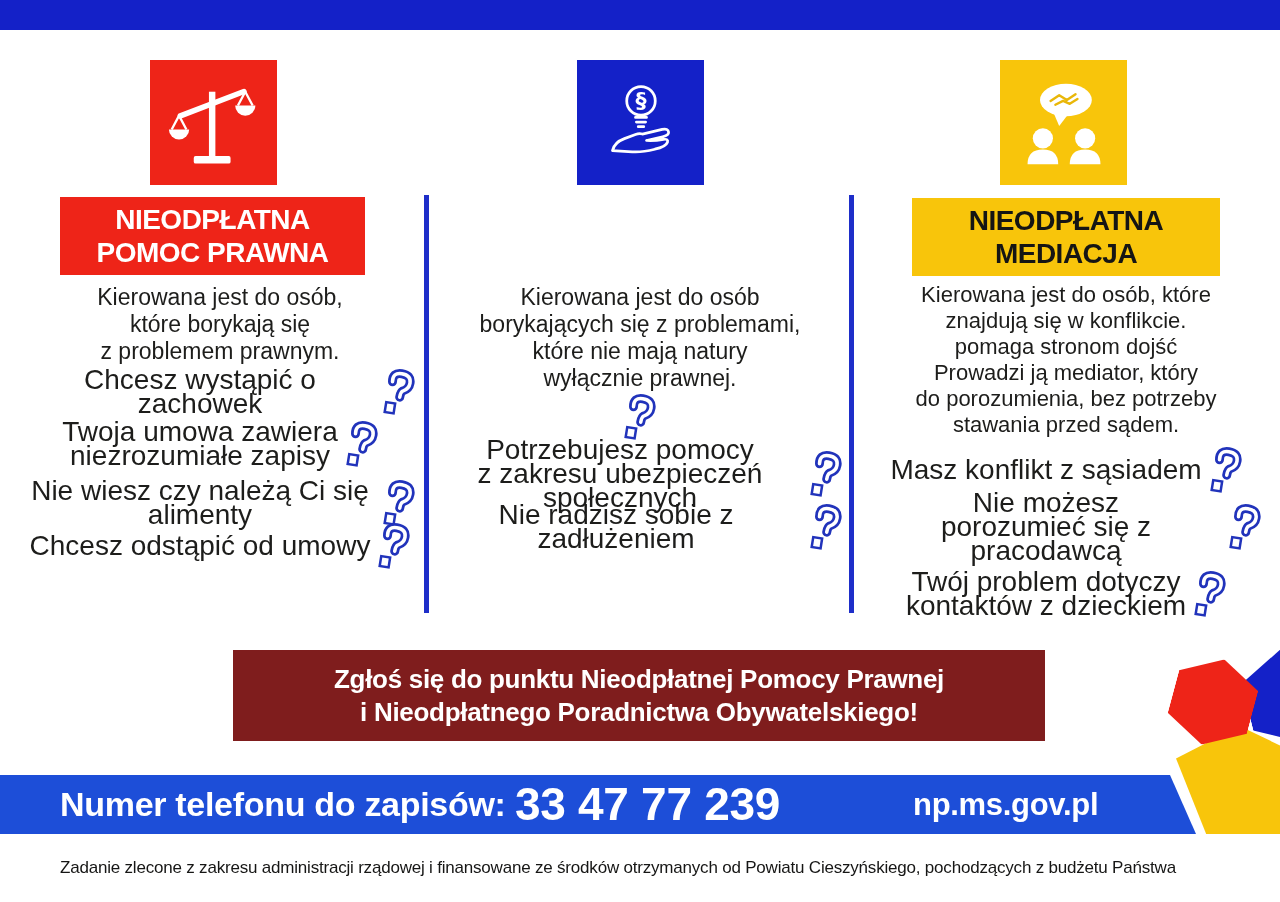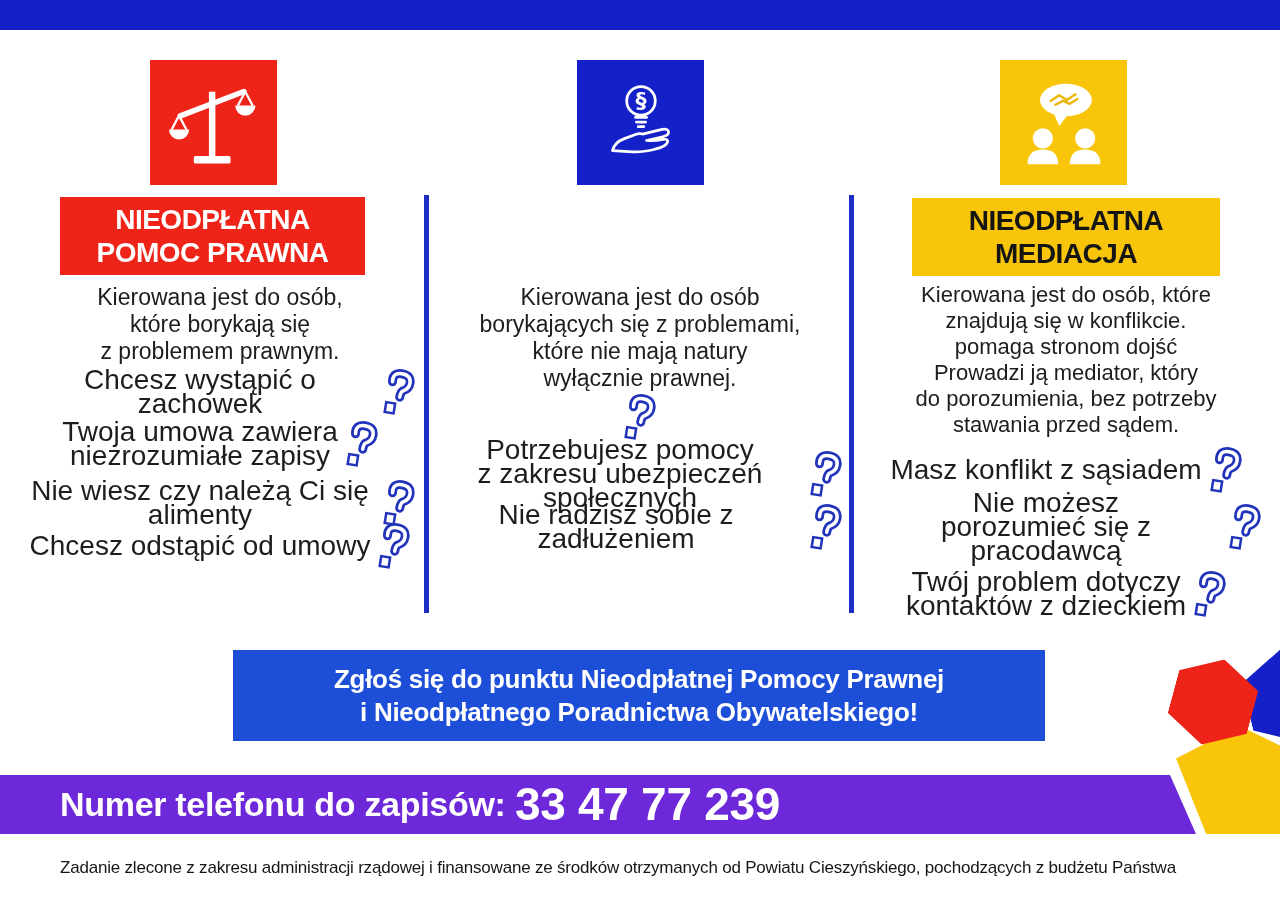--- a/index.html
+++ b/index.html
@@ -15,24 +15,24 @@
           font-weight:bold;color:#fff;letter-spacing:-0.5px;}
   .banner .lines{font-size:28px;line-height:33px;}
   .banner.c2 .lines{font-size:24px;line-height:32px;transform:scaleX(0.88);}
   .banner.c3{color:#151514;}
   .desc{text-align:center;color:#1d1d1b;font-size:23px;line-height:27px;}
   .desc.c3{font-size:22px;line-height:26px;}
   .q{display:flex;align-items:center;justify-content:center;gap:8px;color:#1d1d1b;
      font-size:28px;line-height:24px;text-align:center;}
   .q svg{flex-shrink:0;}
   .sep{top:195px;width:5px;height:418px;background:#1e2ec9;}
-  .cta{left:233px;top:650px;width:812px;height:91px;background:#1d4ed8;color:#fff;font-weight:bold;
+  .cta{left:233px;top:650px;width:812px;height:91px;background:#7f1d1d;color:#fff;font-weight:bold;
        font-size:26px;line-height:33px;display:flex;flex-direction:column;align-items:center;
        justify-content:center;text-align:center;letter-spacing:-0.3px;}
-  .phonebar{left:0;top:775px;width:1280px;height:59px;background:#6d28d9;color:#fff;font-weight:bold;
+  .phonebar{left:0;top:775px;width:1280px;height:59px;background:#1d4ed8;color:#fff;font-weight:bold;
             clip-path:polygon(0 0,1170px 0,1196px 100%,0 100%);}
   .phonebar span{position:absolute;top:0;line-height:59px;white-space:nowrap;letter-spacing:-0.3px;}
   .pb-label{left:60px;font-size:34px;}
   .pb-number{left:515px;font-size:46px;letter-spacing:1px;}
   .pb-site{left:913px;font-size:31px;}
   .disclaimer{left:60px;top:858px;font-size:17px;letter-spacing:-0.2px;color:#161615;white-space:nowrap;}
   .shape-yellow{left:1176px;top:726px;width:104px;height:108px;background:#f8c50b;
                 clip-path:polygon(0 30%,61% 0,100% 18%,100% 100%,29% 100%);z-index:6;}
   .hex{clip-path:polygon(50% 0,100% 25%,100% 75%,50% 100%,0 75%,0 25%);}
   .shape-red{left:1172px;top:658px;width:82px;height:88px;background:#ee2418;transform:rotate(15deg);z-index:7;}
@@ -242,20 +242,21 @@
   </div>
 
   <div class="abs cta">
     <div>Zgłoś się do punktu Nieodpłatnej Pomocy Prawnej</div>
     <div>i Nieodpłatnego Poradnictwa Obywatelskiego!</div>
   </div>
 
   <div class="abs phonebar">
     <span class="pb-label">Numer telefonu do zapisów:</span>
     <span class="pb-number">33 47 77 239</span>
+    <span class="pb-site">np.ms.gov.pl</span>
   </div>
 
   <div class="abs shape-blue hex"></div>
   <div class="abs shape-yellow"></div>
   <div class="abs shape-red hex"></div>
 
   <div class="abs disclaimer">Zadanie zlecone z zakresu administracji rządowej i finansowane ze środków otrzymanych od Powiatu Cieszyńskiego, pochodzących z budżetu Państwa</div>
 
 </div>
 

